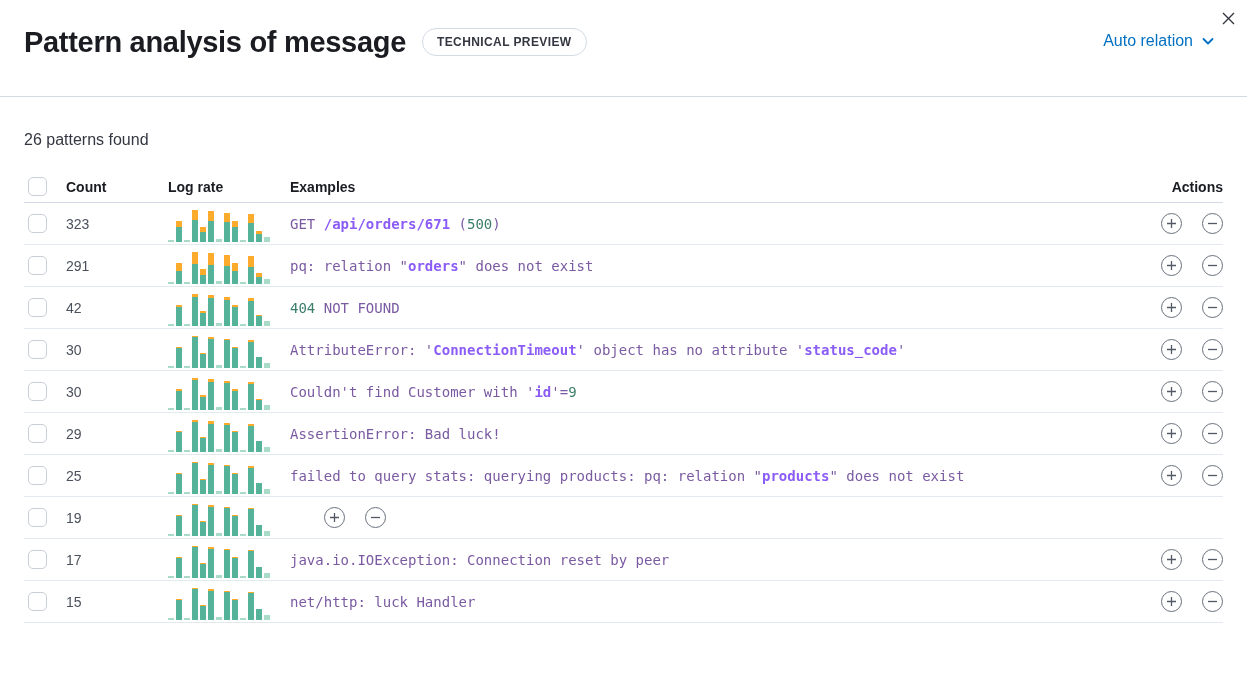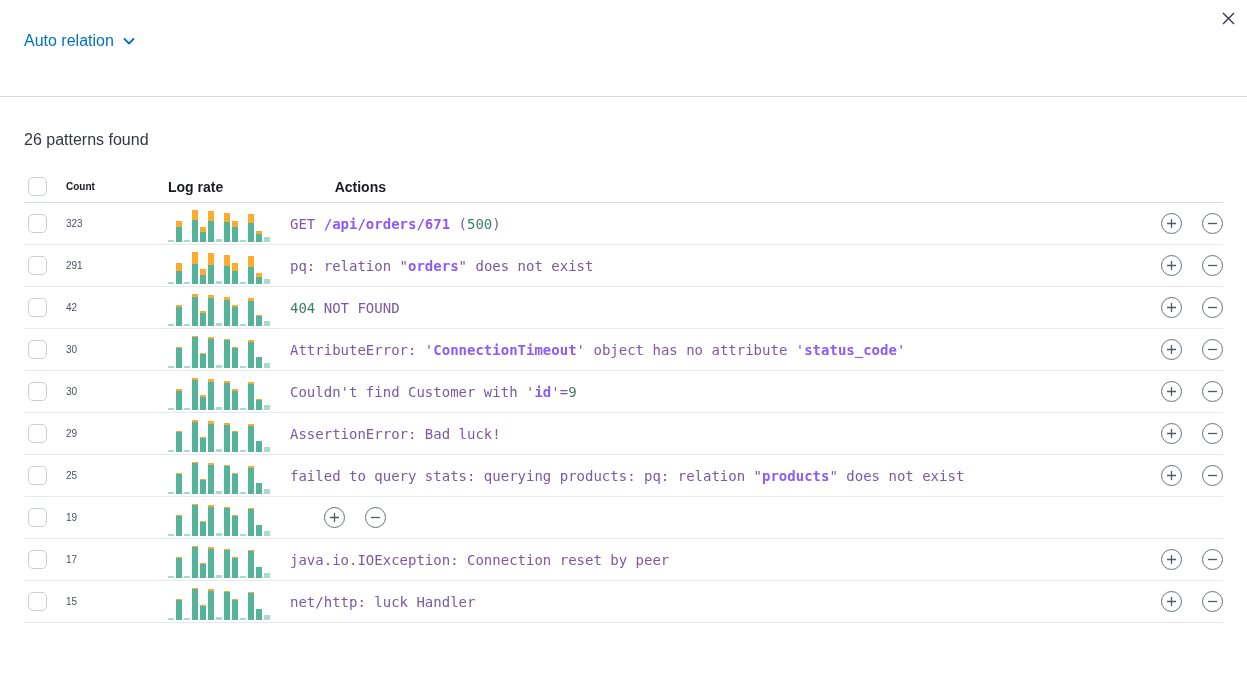--- a/index.html
+++ b/index.html
@@ -25,21 +25,21 @@
   .content{padding:0 24px;}
   .summary{margin-top:34px;font-size:16px;color:#343741;}
 
   .thead{display:flex;align-items:center;height:31px;margin-top:22px;border-bottom:1px solid #d3dae6;
          font-size:14px;font-weight:700;color:#1a1c21;}
   .row{display:flex;align-items:center;height:41px;border-bottom:1px solid #e4e9f0;}
 
   .col-check{width:42px;display:flex;align-items:center;}
   .checkbox{width:19px;height:19px;margin-left:4px;border:1px solid #c9ced8;border-radius:5px;
             background:#fff;display:inline-block;box-sizing:border-box;cursor:pointer;}
-  .col-count{width:102px;font-size:10px;color:#4a505c;}
+  .col-count{width:102px;font-size:14px;color:#4a505c;}
   .thead .col-count{color:#1a1c21;}
   .col-chart{width:122px;}
   .col-ex{flex:1;font-family:"DejaVu Sans Mono", monospace;font-size:14px;white-space:nowrap;overflow:hidden;}
   .thead .col-ex{font-family:"Liberation Sans", sans-serif;font-weight:700;}
   .col-actions{width:96px;display:flex;justify-content:flex-end;align-items:center;gap:20px;}
   .thead .col-actions{display:block;text-align:right;}
 
   
   .chart{width:102px;height:34px;display:flex;align-items:flex-end;gap:2px;margin-top:2px;}
   .bar{width:6px;height:32px;display:flex;flex-direction:column;justify-content:flex-end;}
@@ -75,37 +75,42 @@
 
 <div class="panel">
 
   <button class="close-btn" aria-label="Close">
     <svg width="15" height="15" viewBox="0 0 15 15">
         <path d="M2 2 L13 13 M13 2 L2 13" stroke="currentColor" stroke-width="1.4" fill="none"></path>
       </svg>
   </button>
 
   <div class="hdr">
+    <div class="hdr-left">
+      <h1 class="title">Pattern analysis of message</h1>
+      <span class="badge">TECHNICAL PREVIEW</span>
+    </div>
     <button class="sampling">
       <span>Auto relation</span>
       <svg width="14" height="14" viewBox="0 0 14 14">
           <path d="M2.5 5 L7 9.5 L11.5 5" stroke="currentColor" stroke-width="1.8" fill="none" stroke-linecap="round" stroke-linejoin="round"></path>
         </svg>
     </button>
   </div>
 
   <div class="content">
     <div class="summary">26 patterns found</div>
 
     <div class="thead">
       <div class="col-check">
           <span class="checkbox"></span>
         </div>
       <div class="col-count">Count</div>
       <div class="col-chart">Log rate</div>
+      <div class="col-ex">Examples</div>
       <div class="col-actions">Actions</div>
     </div>
 
     <div>
   <div class="row">
     <div class="col-check">
             <span class="checkbox"></span>
           </div>
     <div class="col-count">323</div>
     <div class="col-chart">

